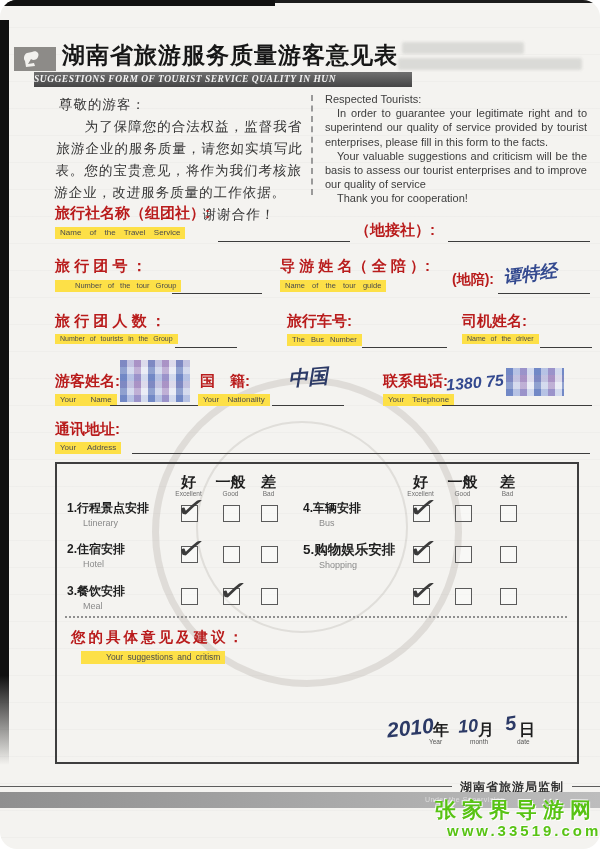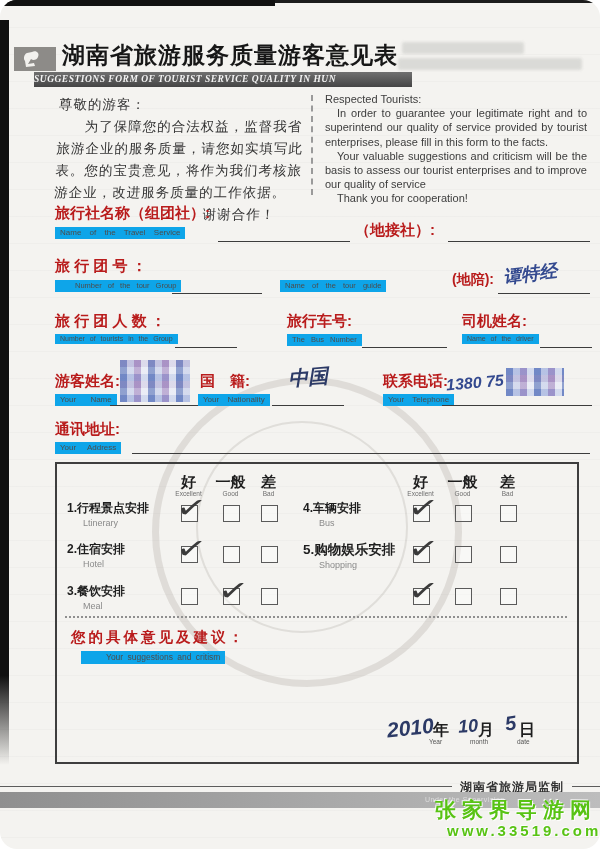--- a/index.html
+++ b/index.html
@@ -28,21 +28,21 @@
     letter-spacing:1px;transform:skewX(-3deg);}
   .intro-cn .body{text-indent:2em;margin:0;}
   .intro-cn .closing{text-align:right;padding-right:28px;}
   .intro-div{left:311px;top:95px;height:100px;border-left:2px dashed #9a9a9a;}
   .intro-en{left:325px;top:92px;width:262px;font-size:11px;line-height:14.2px;color:#3d3d3d;
     text-align:justify;}
   .intro-en p{margin:0;text-indent:12px;}
   .intro-en p.sal{text-indent:0;}
   
   .cnl{font-size:15px;font-weight:bold;color:#b91c1c;}
-  .strip{display:inline-block;background:#0ea5e9;color:#4c4c4c;font-size:8px;
+  .strip{display:inline-block;background:#fde047;color:#4c4c4c;font-size:8px;
     padding:1px 5px 2px 5px;white-space:nowrap;}
   .uline{border-bottom:1.3px solid #3c3c3c;height:1px;}
   .hand{color:#33498f;font-style:italic;font-weight:bold;white-space:nowrap;}
   .mosaic{background:
     repeating-linear-gradient(90deg,rgba(70,100,180,.55) 0 7px,rgba(195,205,235,.55) 7px 14px,rgba(140,105,180,.45) 14px 21px,rgba(235,238,248,.65) 21px 28px),
     repeating-linear-gradient(0deg,rgba(90,120,200,.5) 0 7px,rgba(225,228,242,.55) 7px 14px,rgba(120,90,170,.4) 14px 21px);}
   
   .rbox{left:55px;top:462px;width:520px;height:298px;border:2px solid #3e3e3e;}
   .hdr-cell{position:absolute;width:41px;text-align:center;}
   .hdr-cn{font-size:15px;font-weight:bold;color:#1e1e1e;display:block;line-height:16px;}
@@ -115,20 +115,21 @@
   <div class="abs cnl" style="left:55px;top:204px;">旅行社名称（组团社）:</div>
   <span class="abs strip" style="left:55px;top:227px;word-spacing:6px;">Name of the Travel Service</span>
   <div class="abs uline" style="left:218px;top:240px;width:132px;"></div>
   <div class="abs cnl" style="left:355px;top:221px;">（地接社）:</div>
   <div class="abs uline" style="left:448px;top:240px;width:142px;"></div>
 
   <div class="abs cnl" style="left:55px;top:257px;">旅 行 团 号 ：</div>
   <span class="abs strip" style="left:55px;top:280px;font-size:7.5px;word-spacing:4px;padding-left:20px;">Number of the tour Group</span>
   <div class="abs uline" style="left:172px;top:292px;width:90px;"></div>
 
+  <div class="abs cnl" style="left:280px;top:257px;">导 游 姓 名（ 全 陪 ）:</div>
   <span class="abs strip" style="left:280px;top:280px;font-size:7.5px;word-spacing:5px;">Name of the tour guide</span>
   <div class="abs cnl" style="left:452px;top:271px;font-size:14px;">(地陪):</div>
   <div class="abs hand" style="left:503px;top:262px;font-size:18px;transform:rotate(-7deg);">谭特经</div>
   <div class="abs uline" style="left:498px;top:292px;width:92px;"></div>
 
   <div class="abs cnl" style="left:55px;top:312px;">旅 行 团 人 数 ：</div>
   <span class="abs strip" style="left:55px;top:334px;font-size:7px;word-spacing:3px;">Number of tourists in the Group</span>
   <div class="abs uline" style="left:175px;top:346px;width:62px;"></div>
 
   <div class="abs cnl" style="left:287px;top:312px;">旅行车号:</div>

